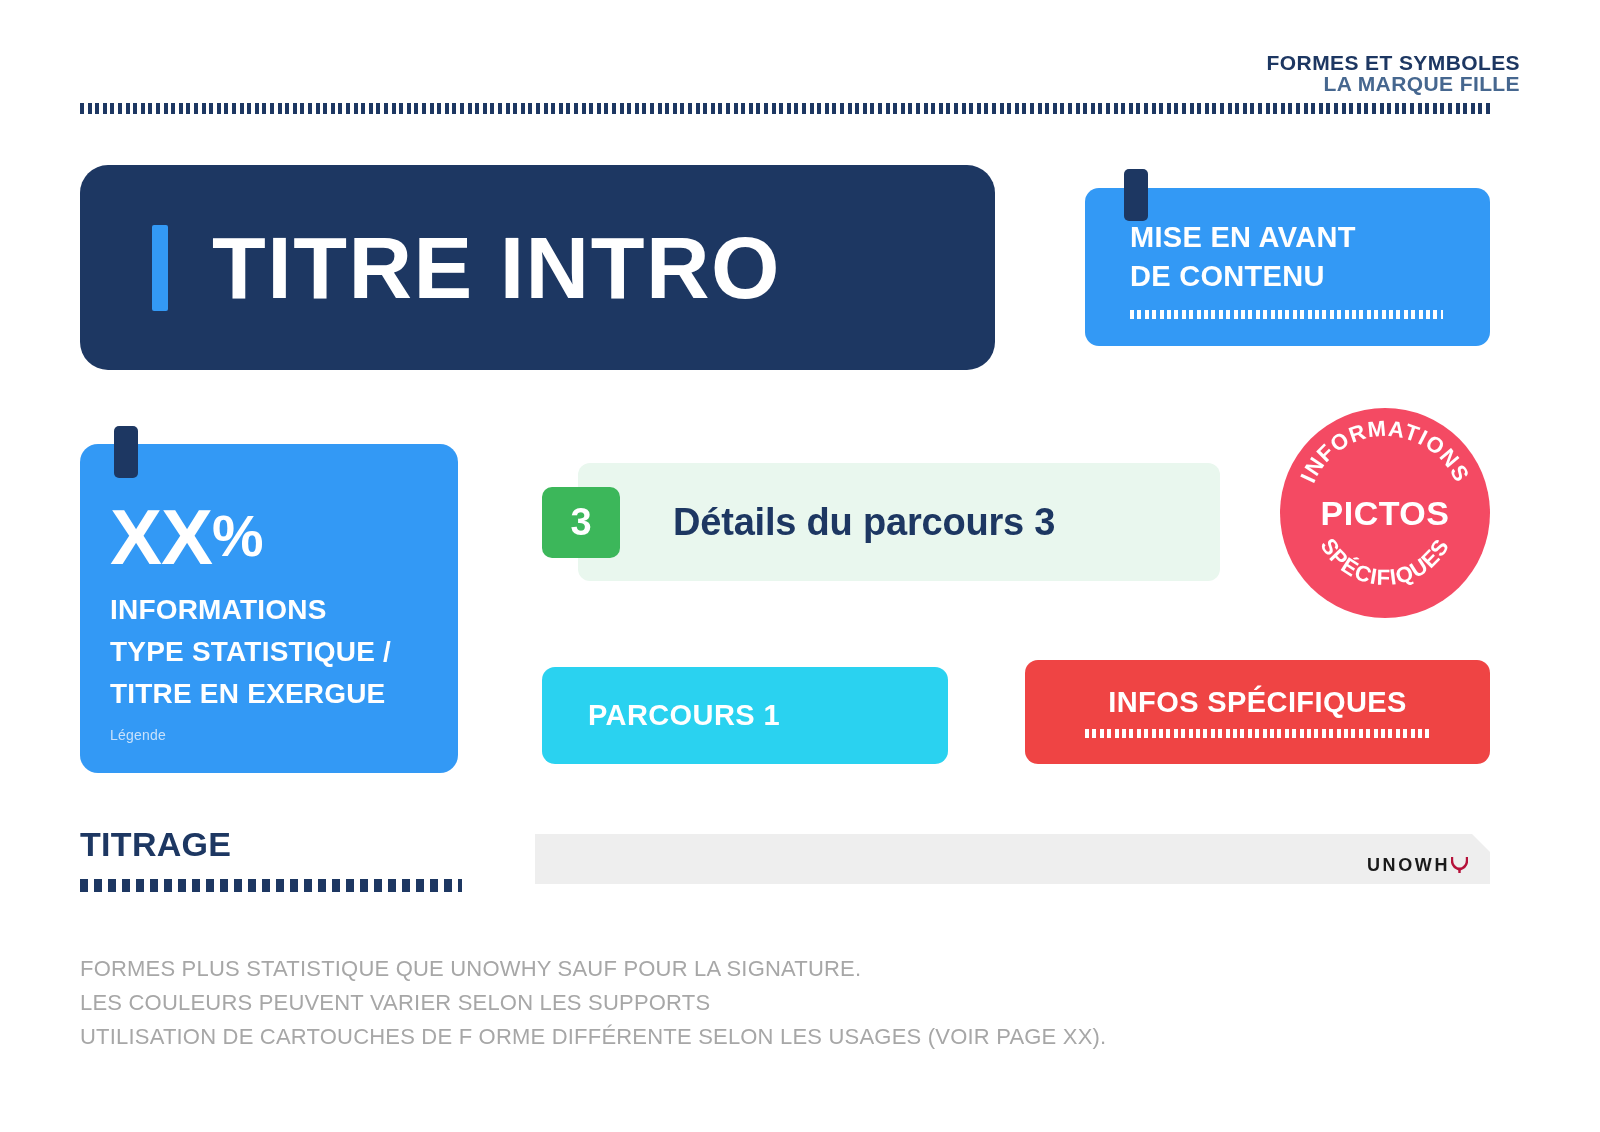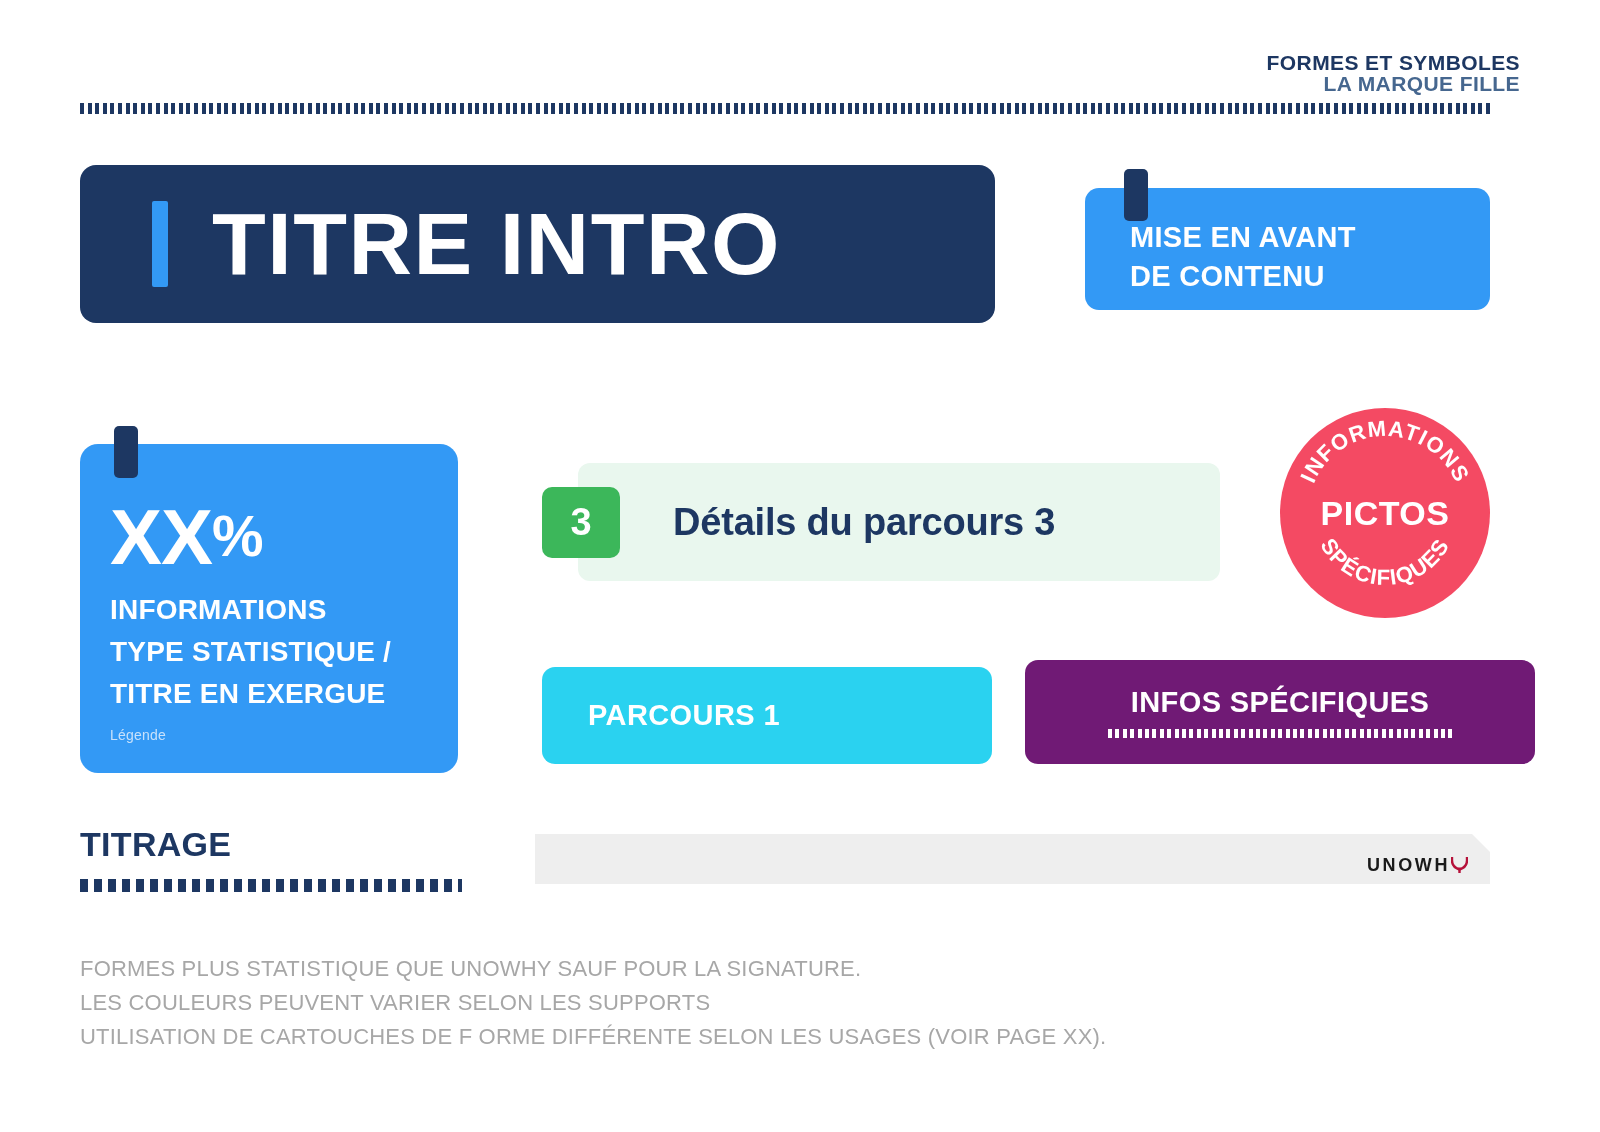--- a/index.html
+++ b/index.html
@@ -38,23 +38,23 @@
     background-image:
       repeating-linear-gradient(to right,
         #1d3762 0px, #1d3762 4px,
         rgba(0,0,0,0) 4px, rgba(0,0,0,0) 7.6px);
   }
 
   
   .title-card {
     position:absolute;
     left:80px; top:165px;
-    width:915px; height:158px;
+    width:915px; height:205px;
     background:#1d3762;
-    border-radius:16px;
+    border-radius:28px;
     display:flex; align-items:center;
   }
   .title-bar {
     width:16px; height:86px;
     background:#3399f5;
     border-radius:2px;
     margin-left:72px;
   }
   .title-text {
     margin-left:44px;
@@ -62,21 +62,21 @@
     font-size:88px; font-weight:bold;
     letter-spacing:1.5px;
     line-height:1;
     white-space:nowrap;
   }
 
   
   .mise-card {
     position:absolute;
     left:1085px; top:188px;
-    width:405px; height:122px;
+    width:405px; height:158px;
     background:#3399f5;
     border-radius:14px;
     padding:30px 0 0 45px;
   }
   .clip-tab {
     position:absolute;
     width:24px; height:52px;
     background:#1d3762;
     border-radius:5px;
   }
@@ -152,37 +152,37 @@
     display:flex; align-items:center;
     color:#1d3762;
     font-size:38px; font-weight:bold;
     letter-spacing:-0.2px;
   }
 
   
   .parcours-card {
     position:absolute;
     left:542px; top:667px;
-    width:450px; height:97px;
+    width:406px; height:97px;
     background:#2ad2f0;
     border-radius:13px;
     display:flex; align-items:center;
   }
   .parcours-label {
     margin-left:46px;
     color:#ffffff; font-weight:bold;
     font-size:29px; letter-spacing:0.4px;
   }
 
   
   .infos-card {
     position:absolute;
     left:1025px; top:660px;
-    width:510px; height:104px;
-    background:#701a75;
+    width:465px; height:104px;
+    background:#ef4444;
     border-radius:13px;
     display:flex; flex-direction:column;
     align-items:center; justify-content:center;
   }
   .infos-label {
     color:#ffffff; font-weight:bold;
     font-size:29px; letter-spacing:0.4px;
   }
   .infos-rule {
     margin-top:10px;

